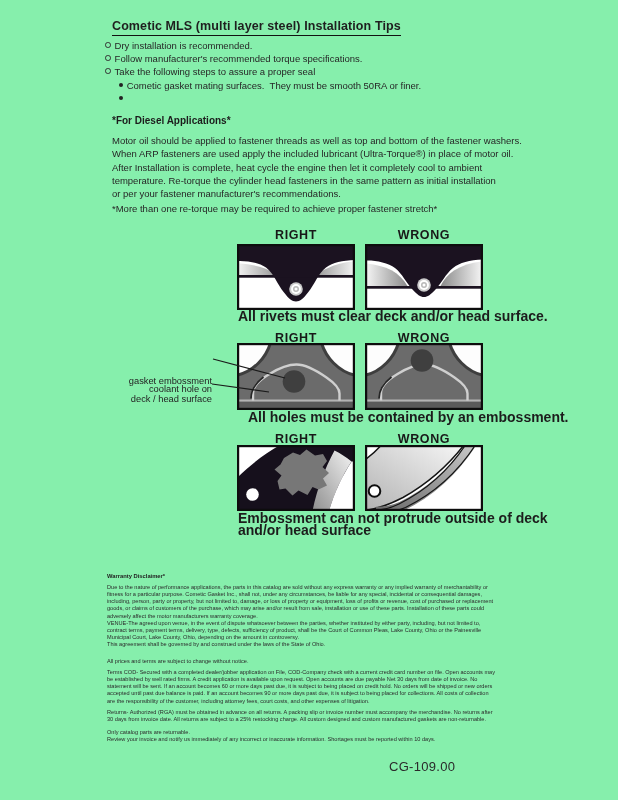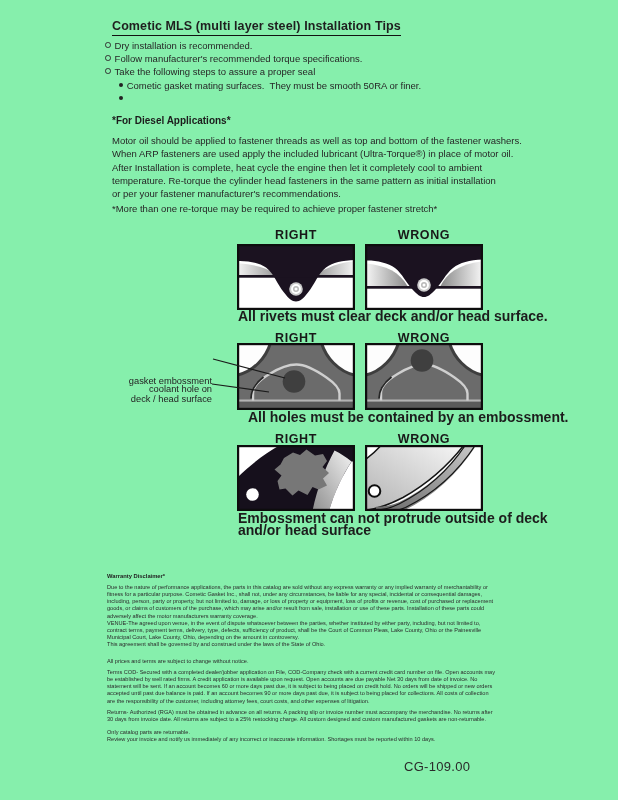--- a/index.html
+++ b/index.html
@@ -22,21 +22,21 @@
   .sb-row{padding-left:14px;white-space:pre;}
   .sb-ico{display:inline-block;width:4.2px;height:4.2px;background:#222;
     border-radius:50%;margin-right:3.5px;vertical-align:1.5px;}
   .sec-head{font-size:10px;font-weight:700;color:#1c1c1c;}
   .rw-label{font-size:12.5px;font-weight:700;letter-spacing:.6px;text-align:center;
     width:118px;color:#181818;}
   .cap{font-size:14px;font-weight:700;color:#1c1c1c;line-height:11.5px;}
   .ann{font-size:9.3px;line-height:9.8px;color:#232323;text-align:right;width:117px;}
   .legal{font-size:5.6px;line-height:7.3px;color:#2b2b2b;width:408px;}
   .legal-h{font-size:5.8px;font-weight:700;color:#222;}
-  .pg-num{font-size:13px;color:#2a2a2a;letter-spacing:.3px;margin-left:15px;}
+  .pg-num{font-size:13px;color:#2a2a2a;letter-spacing:.3px;}
   svg{display:block;}
 </style>
 </head>
 <body>
 
 <div class="page">
 
   <div class="abs doc-title" style="left:112px;top:19px;">Cometic MLS (multi layer steel) Installation Tips</div>
 
   <div class="abs bullets" style="left:105px;top:39px;">

